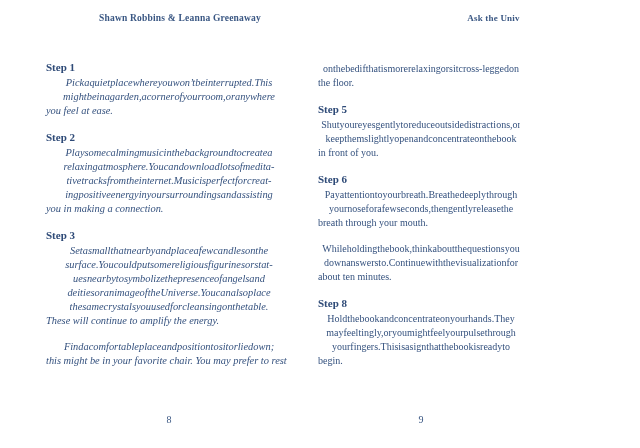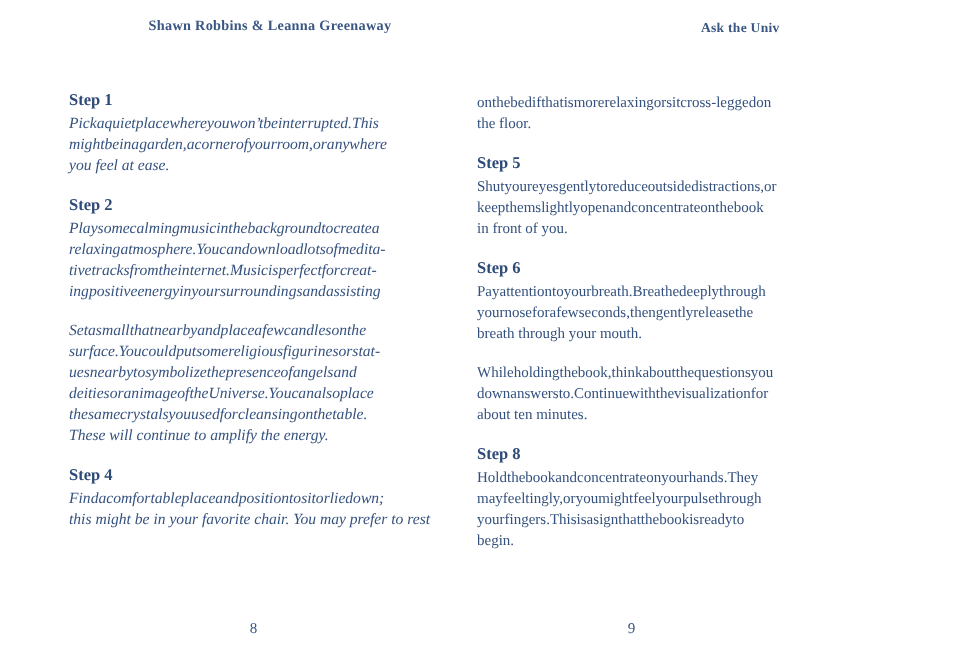--- a/index.html
+++ b/index.html
@@ -62,21 +62,21 @@
     margin-bottom: 2px;
   }
   .line {
     height: 14px;
     line-height: 14px;
   }
   .page-left .line  { font-size: 10.4px; font-style: italic; }
   .page-right .line { font-size: 10px;  }
   .line.just {
     display: flex;
-    justify-content: flex-start;
+    justify-content: center;
   }
   .line.just span { display: inline-block; white-space: pre; }
   .line.last { text-align: left; }
 
   .page-number {
     position: absolute;
     top: 413px;
     left: 0;
     right: 0;
     height: 14px;
@@ -164,22 +164,24 @@
             <div class="line just">
               <span>ing</span>
               <span>positive</span>
               <span>energy</span>
               <span>in</span>
               <span>your</span>
               <span>surroundings</span>
               <span>and</span>
               <span>assisting</span>
             </div>
-          </div>
-          <div class="section">
+            <div class="line last">you in making a connection.</div>
+          </div>
+          <div class="section">
+            <div class="heading">Step 3</div>
             <div class="line just">
               <span>Set</span>
               <span>a</span>
               <span>small</span>
               <span>that</span>
               <span>nearby</span>
               <span>and</span>
               <span>place</span>
               <span>a</span>
               <span>few</span>
@@ -230,21 +232,20 @@
               <span>used</span>
               <span>for</span>
               <span>cleansing</span>
               <span>on</span>
               <span>the</span>
               <span>table.</span>
             </div>
             <div class="line last">These will continue to amplify the energy.</div>
           </div>
           <div class="section">
-            <div class="heading">Step 4</div>
             <div class="line just">
               <span>Find</span>
               <span>a</span>
               <span>comfortable</span>
               <span>place</span>
               <span>and</span>
               <span>position</span>
               <span>to</span>
               <span>sit</span>
               <span>or</span>

